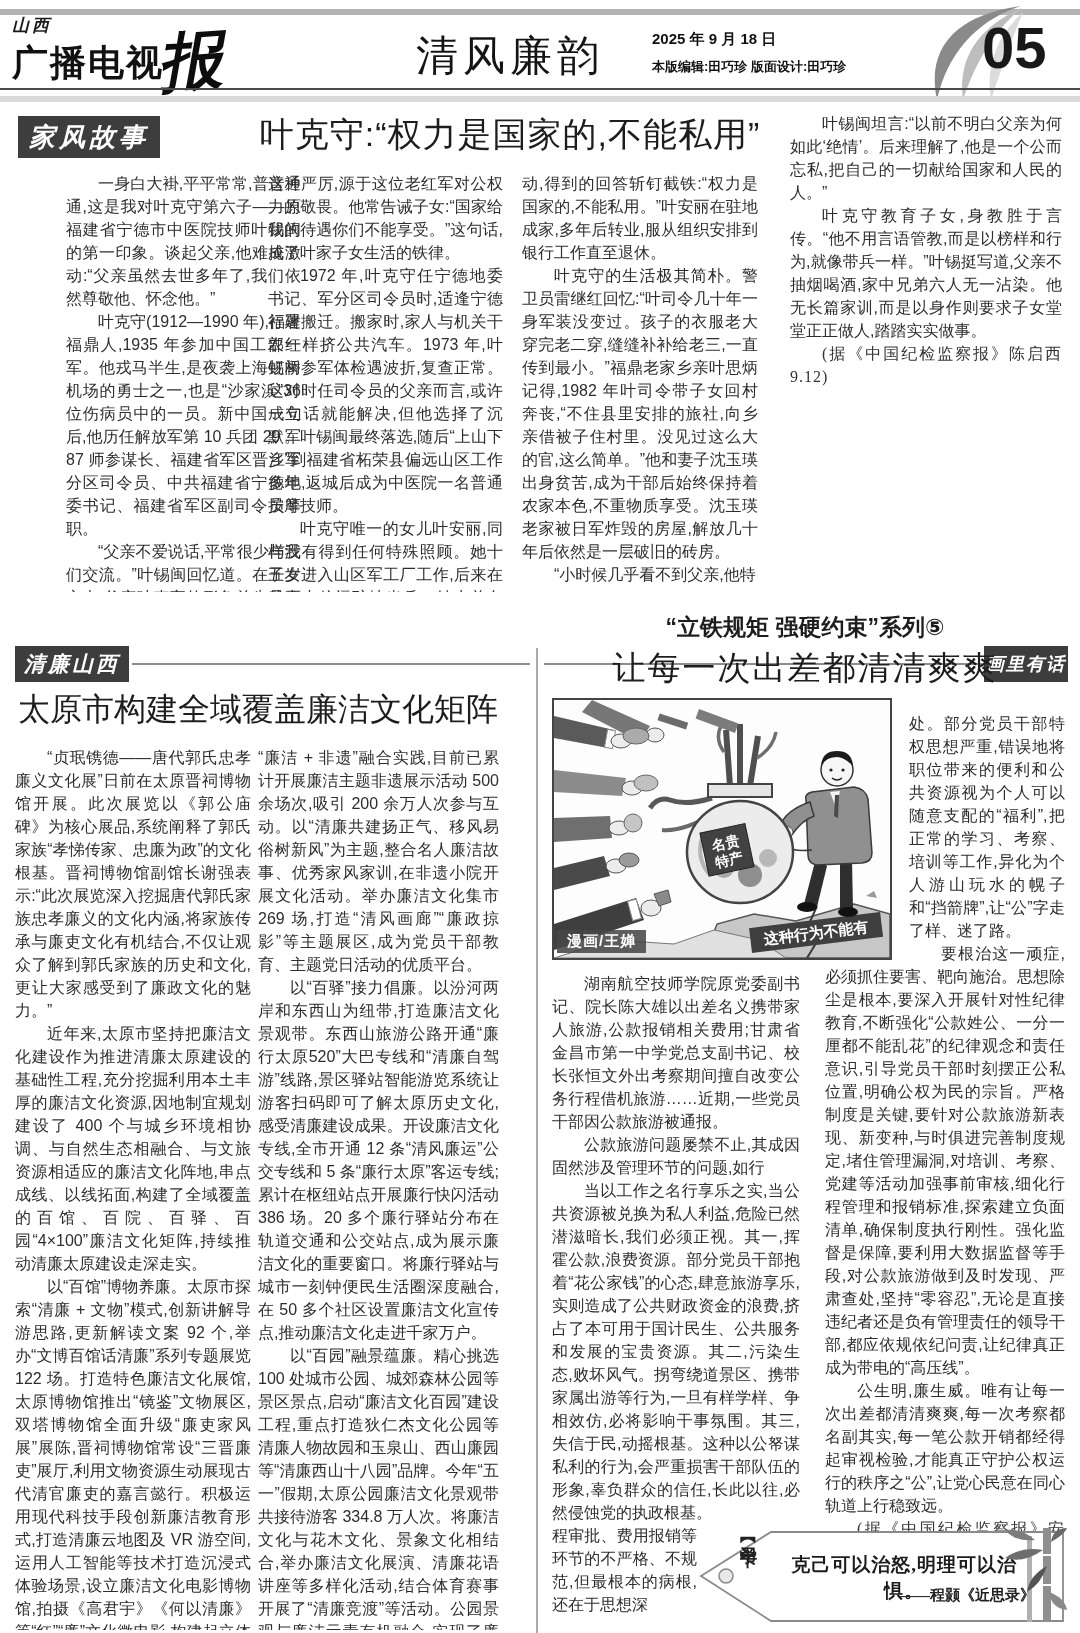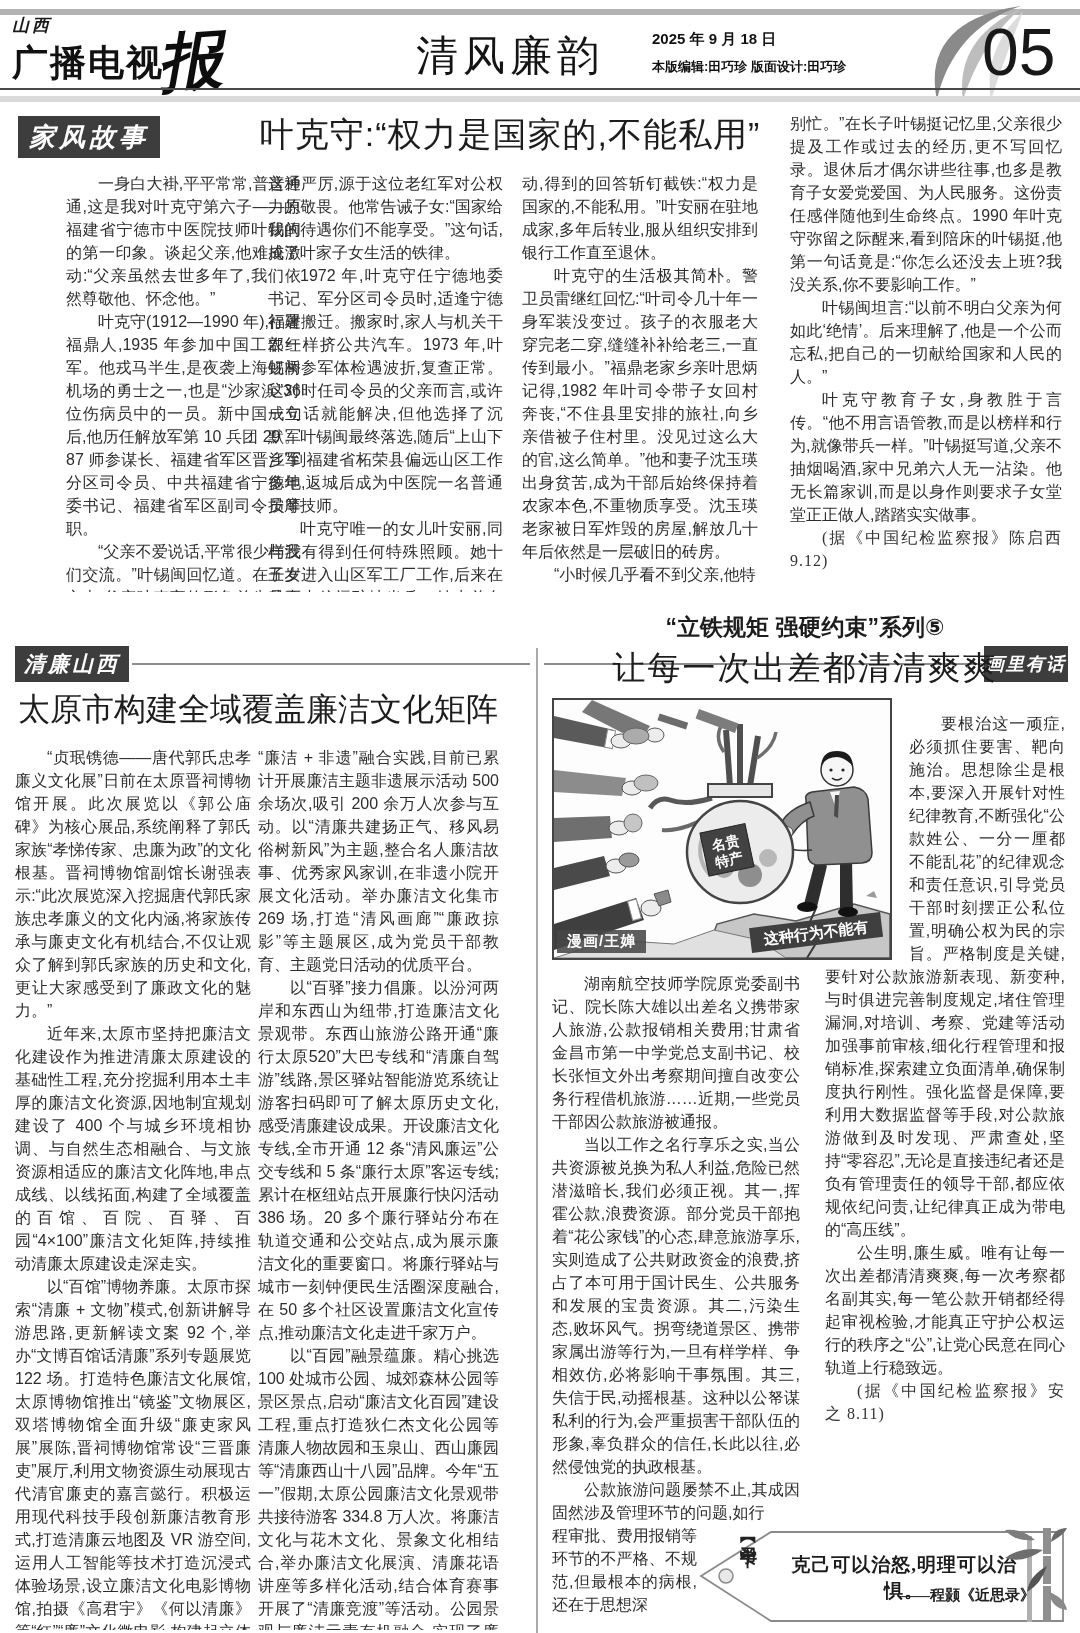--- a/index.html
+++ b/index.html
@@ -14,21 +14,21 @@
                font-size:17px;letter-spacing:3px;color:#1a1a1a;}
   .mast-main{font-size:36px;font-weight:bold;letter-spacing:2px;color:#111;margin-top:2px;}
   .mast-bao{position:absolute;left:146px;top:4px;font-family:"Liberation Serif",serif;
             font-style:italic;font-weight:bold;font-size:64px;color:#0d0d0d;transform:rotate(-4deg);}
   .page-title{position:absolute;left:370px;top:28px;width:280px;text-align:center;
               font-size:42px;font-weight:500;letter-spacing:5px;color:#141414;}
   .date-block{position:absolute;left:652px;top:30px;width:240px;}
   .date-line{font-size:15px;font-weight:600;color:#111;}
   .editor-line{font-size:13px;font-weight:700;color:#111;margin-top:9px;}
   .swoosh{position:absolute;left:895px;top:6px;}
-  .page-num{position:absolute;left:982px;top:14px;font-size:66px;font-weight:400;color:#181818;}
+  .page-num{position:absolute;left:982px;top:14px;font-size:58px;font-weight:700;color:#181818;}
   
   .label-box{position:absolute;background:#3d3d3d;color:#fff;display:flex;align-items:center;
              justify-content:center;font-family:"Liberation Serif",serif;font-style:italic;font-weight:bold;}
   .hline{position:absolute;height:2px;background:#8d8d8d;}
   .vline{position:absolute;width:2px;background:#ababab;}
   
   .headline{position:absolute;text-align:center;font-weight:normal;color:#1d1d1d;}
   
   .col{position:absolute;font-size:16px;line-height:23px;text-align:justify;overflow:hidden;color:#2d2d2d;}
   .para{margin:0;text-indent:2em;}
@@ -95,21 +95,20 @@
       <p class="para ni">这种严厉,源于这位老红军对公权力的敬畏。他常告诫子女:“国家给我的待遇你们不能享受。”这句话,成了叶家子女生活的铁律。</p>
       <p class="para">1972 年,叶克守任宁德地委书记、军分区司令员时,适逢宁德行署搬迁。搬家时,家人与机关干部一样挤公共汽车。1973 年,叶锡闽参军体检遇波折,复查正常。这对时任司令员的父亲而言,或许一句话就能解决,但他选择了沉默。叶锡闽最终落选,随后“上山下乡”到福建省柘荣县偏远山区工作多年,返城后成为中医院一名普通按摩技师。</p>
       <p class="para">叶克守唯一的女儿叶安丽,同样没有得到任何特殊照顾。她十五岁进入山区军工厂工作,后来在武夷山偏远驻地当兵。她也曾向父亲求助调</p>
     </div>
   <div class="col" style="left:522px;top:172px;width:236px;height:420px;">
       <p class="para ni">动,得到的回答斩钉截铁:“权力是国家的,不能私用。”叶安丽在驻地成家,多年后转业,服从组织安排到银行工作直至退休。</p>
       <p class="para">叶克守的生活极其简朴。警卫员雷继红回忆:“叶司令几十年一身军装没变过。孩子的衣服老大穿完老二穿,缝缝补补给老三,一直传到最小。”福鼎老家乡亲叶思炳记得,1982 年叶司令带子女回村奔丧,“不住县里安排的旅社,向乡亲借被子住村里。没见过这么大的官,这么简单。”他和妻子沈玉瑛出身贫苦,成为干部后始终保持着农家本色,不重物质享受。沈玉瑛老家被日军炸毁的房屋,解放几十年后依然是一层破旧的砖房。</p>
       <p class="para">“小时候几乎看不到父亲,他特</p>
     </div>
   <div class="col" style="left:790px;top:112px;width:272px;height:480px;">
-      <p class="para ni">别忙。”在长子叶锡挺记忆里,父亲很少提及工作或过去的经历,更不写回忆录。退休后才偶尔讲些往事,也多是教育子女爱党爱国、为人民服务。这份责任感伴随他到生命终点。1990 年叶克守弥留之际醒来,看到陪床的叶锡挺,他第一句话竟是:“你怎么还没去上班?我没关系,你不要影响工作。”</p>
       <p class="para">叶锡闽坦言:“以前不明白父亲为何如此‘绝情’。后来理解了,他是一个公而忘私,把自己的一切献给国家和人民的人。”</p>
       <p class="para">叶克守教育子女,身教胜于言传。“他不用言语管教,而是以榜样和行为,就像带兵一样。”叶锡挺写道,父亲不抽烟喝酒,家中兄弟六人无一沾染。他无长篇家训,而是以身作则要求子女堂堂正正做人,踏踏实实做事。</p>
       <p class="para attr">(据《中国纪检监察报》陈启西 9.12)</p>
     </div>
 
   <div class="label-box" style="left:15px;top:646px;width:114px;height:36px;font-size:21px;letter-spacing:3px;">清廉山西</div>
   <div class="hline" style="left:132px;top:663px;width:398px;"></div>
   <div class="hline" style="left:544px;top:663px;width:438px;"></div>
   <div class="label-box" style="left:984px;top:646px;width:84px;height:36px;font-size:18px;letter-spacing:2px;">画里有话</div>
   <div class="vline" style="left:536px;top:648px;height:985px;"></div>
@@ -203,27 +202,28 @@
         <ellipse cx="97" cy="208" rx="10" ry="8" fill="#ececec" stroke="#555"></ellipse>
         <path d="M100,194 l14,-4 l3,12 l-12,4 z" fill="#8a8a8a" stroke="#555"></path>
         <rect x="142" y="16" width="42" height="10" fill="#7c7c7c" transform="rotate(20 163 21)"></rect>
       </g>
     </svg>
     <div class="cartoon-caption">漫画/王婵</div>
   </div>
 
   <div class="col" style="left:552px;top:972px;width:248px;height:661px;">
       <p class="para">湖南航空技师学院原党委副书记、院长陈大雄以出差名义携带家人旅游,公款报销相关费用;甘肃省金昌市第一中学党总支副书记、校长张恒文外出考察期间擅自改变公务行程借机旅游……近期,一些党员干部因公款旅游被通报。</p>
+      <p class="para">公款旅游问题屡禁不止,其成因固然涉及管理环节的问题,如行</p>
       <p class="para">当以工作之名行享乐之实,当公共资源被兑换为私人利益,危险已然潜滋暗长,我们必须正视。其一,挥霍公款,浪费资源。部分党员干部抱着“花公家钱”的心态,肆意旅游享乐,实则造成了公共财政资金的浪费,挤占了本可用于国计民生、公共服务和发展的宝贵资源。其二,污染生态,败坏风气。拐弯绕道景区、携带家属出游等行为,一旦有样学样、争相效仿,必将影响干事氛围。其三,失信于民,动摇根基。这种以公帑谋私利的行为,会严重损害干部队伍的形象,辜负群众的信任,长此以往,必然侵蚀党的执政根基。</p>
-      <p class="para">公款旅游问题屡禁不止,其成因固然涉及管理环节的问题,如行</p>
       <p class="para ni narrow">程审批、费用报销等环节的不严格、不规范,但最根本的病根,还在于思想深</p>
     </div>
 
   <div class="col" style="left:825px;top:712px;width:240px;height:820px;">
     <div class="spacer-cartoon"></div>
+  <p class="para ni">处。部分党员干部特权思想严重,错误地将职位带来的便利和公共资源视为个人可以随意支配的“福利”,把正常的学习、考察、培训等工作,异化为个人游山玩水的幌子和“挡箭牌”,让“公”字走了样、迷了路。</p>
       <p class="para">要根治这一顽症,必须抓住要害、靶向施治。思想除尘是根本,要深入开展针对性纪律教育,不断强化“公款姓公、一分一厘都不能乱花”的纪律观念和责任意识,引导党员干部时刻摆正公私位置,明确公权为民的宗旨。严格制度是关键,要针对公款旅游新表现、新变种,与时俱进完善制度规定,堵住管理漏洞,对培训、考察、党建等活动加强事前审核,细化行程管理和报销标准,探索建立负面清单,确保制度执行刚性。强化监督是保障,要利用大数据监督等手段,对公款旅游做到及时发现、严肃查处,坚持“零容忍”,无论是直接违纪者还是负有管理责任的领导干部,都应依规依纪问责,让纪律真正成为带电的“高压线”。</p>
       <p class="para">公生明,廉生威。唯有让每一次出差都清清爽爽,每一次考察都名副其实,每一笔公款开销都经得起审视检验,才能真正守护公权运行的秩序之“公”,让党心民意在同心轨道上行稳致远。</p>
       <p class="para attr">(据《中国纪检监察报》安之 8.11)</p>
     </div>
   <div style="position:absolute;left:825px;top:712px;width:240px;height:0;"></div>
 
   <div class="study-card">
     <svg width="378" height="100" viewBox="0 0 378 100" style="position:absolute;left:0;top:0;">
       <polygon points="8,50 78,6 370,6 370,95 78,95" fill="#ffffff" stroke="#8a8a8a" stroke-width="1.8"></polygon>
       <circle cx="33" cy="50" r="7" fill="#e8e8e8" stroke="#8a8a8a" stroke-width="1.5"></circle>

